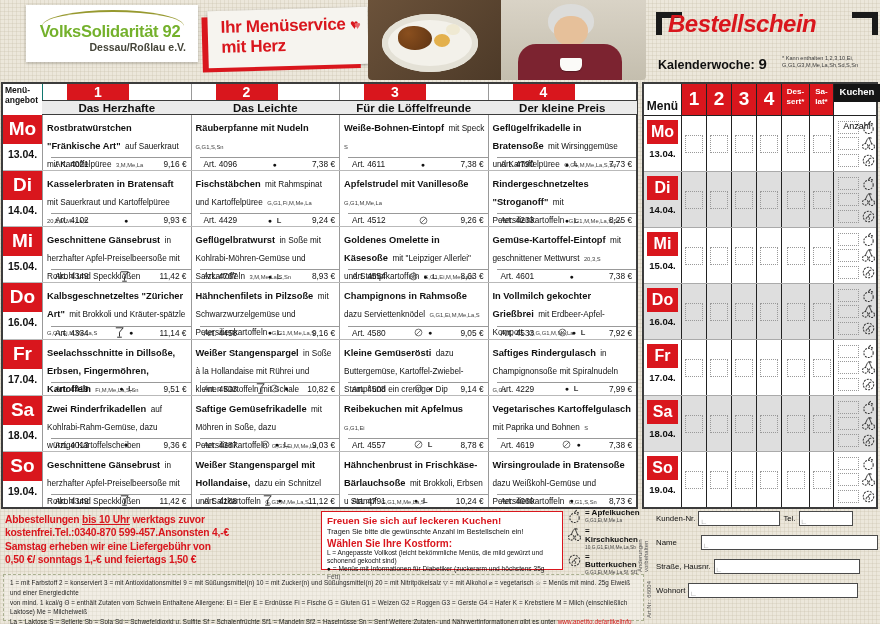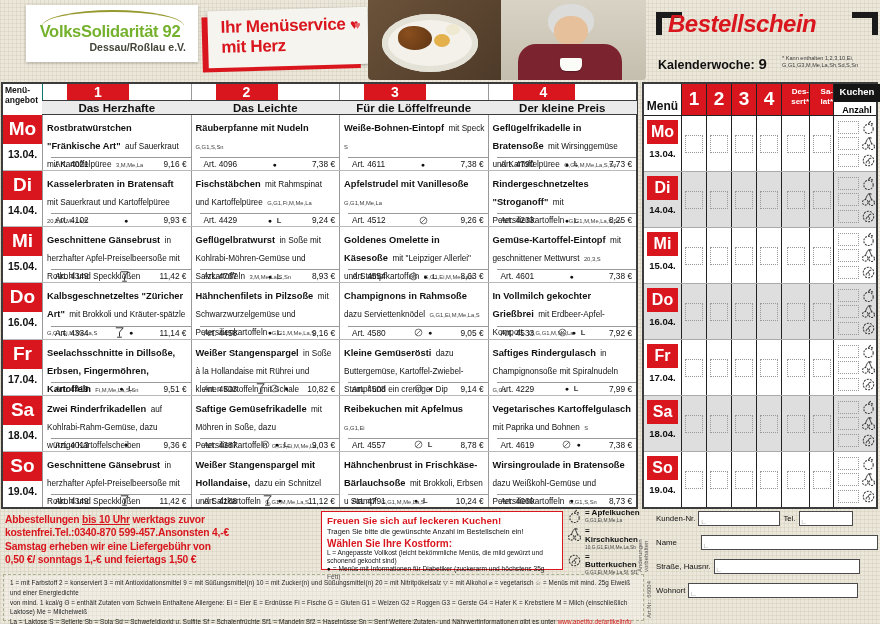--- a/index.html
+++ b/index.html
@@ -64,25 +64,25 @@
   .cf-ic{flex:1;display:flex;justify-content:center;align-items:center;gap:5px;}
   .cf-pr{white-space:nowrap;}
   .ic-dot{font-size:7px;line-height:1;}
   .ic-l{font-size:7.5px;font-weight:bold;line-height:1;color:#333;}
   
   #order-table{left:642px;top:82px;width:236px;height:427px;background:#fff;border:2px solid #3c3c3c;box-sizing:border-box;display:flex;flex-direction:column;}
   #op-header{display:flex;height:31px;flex:0 0 31px;border-bottom:1.4px solid #222;}
   .oph{border-right:1.4px solid #222;box-sizing:border-box;}
   .op-menu{width:38px;flex:0 0 38px;display:flex;align-items:flex-end;justify-content:center;font-weight:bold;font-size:12px;padding-bottom:2px;}
   .op-num{width:25px;flex:0 0 25px;background:#d9161d;color:#fff;font-weight:bold;font-size:19px;text-align:center;line-height:30px;}
-  .op-two{width:28px;flex:0 0 28px;background:#d9161d;color:#fff;font-weight:bold;font-size:8px;text-align:right;line-height:1.25;padding-top:3px;}
+  .op-two{width:28px;flex:0 0 28px;background:#d9161d;color:#fff;font-weight:bold;font-size:8px;text-align:center;line-height:1.25;padding-top:3px;}
   .op-sal{width:24px;flex:0 0 24px;}
   .op-ku{width:46px;flex:0 0 46px;border-right:none;}
   .ku-head{height:18px;background:#151515;color:#fff;font-weight:bold;font-size:9.5px;text-align:center;line-height:15px;}
-  .ku-anz{height:31px;color:#000;font-weight:bold;font-size:9px;text-align:center;line-height:16px;}
+  .ku-anz{height:31px;color:#000;font-weight:normal;font-size:9px;text-align:center;line-height:16px;margin-top:16px;}
   .op-row{display:flex;flex:1;border-bottom:1px solid #aaa;min-height:0;}
   .op-row:last-child{border-bottom:none;}
   .op-row.alt{background:#dedede;}
   .opc{border-right:1.4px solid #222;box-sizing:border-box;display:flex;align-items:center;justify-content:center;}
   .op-day{width:38px;flex:0 0 38px;flex-direction:column;justify-content:flex-start;padding-top:4px;}
   .op-daybox{width:31px;height:24px;background:#d9161d;color:#fff;font-weight:bold;font-size:16px;text-align:center;line-height:23px;}
   .op-date{font-size:9.5px;font-weight:bold;margin-top:4px;}
   .w25{width:25px;flex:0 0 25px;}
   .w28{width:28px;flex:0 0 28px;}
   .w24{width:24px;flex:0 0 24px;}

